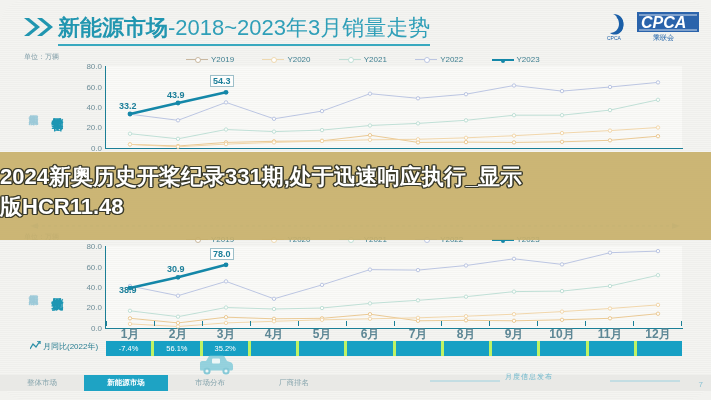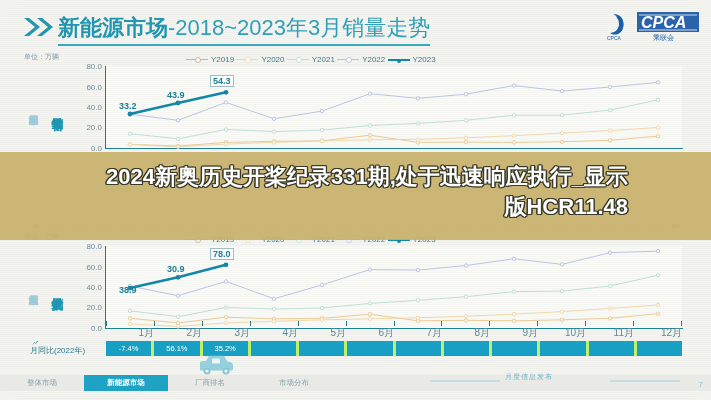--- a/index.html
+++ b/index.html
@@ -28,59 +28,59 @@
   .unit{position:absolute;left:24px;top:0px;font-size:7px;color:#7c9aa5;white-space:nowrap;}
   .vlabA{position:absolute;left:28px;top:14px;width:13px;font-size:10px;line-height:11px;
     color:#9cc9d8;text-align:center;letter-spacing:0;}
   .vlabB{position:absolute;left:50px;top:16px;width:14px;font-size:12px;line-height:13.5px;
     font-weight:bold;color:#1e96b3;text-align:center;}
   .yticks{position:absolute;left:66px;top:10px;width:38px;height:90px;}
   .ytick{position:absolute;right:2px;font-size:8px;color:#6f8e99;}
   .axis-y{position:absolute;left:105px;top:14px;width:1px;height:83px;background:#1b7f96;}
   .axis-x{position:absolute;left:105px;top:96px;width:578px;height:1px;background:#1b7f96;}
   .legend{position:absolute;left:186px;top:3px;font-size:8px;color:#3f7f90;}
-  .lg{display:inline-block;white-space:nowrap;}
+  .lg{display:inline-block;margin-right:26px;white-space:nowrap;}
   .lgline{display:inline-block;width:22px;height:1px;vertical-align:middle;margin-right:3px;position:relative;}
   .lgline.dash{height:0;border-top:2px solid #1487a8;}
   .lgdot{position:absolute;left:9px;top:-2px;width:4px;height:4px;border-radius:50%;background:#fff;}
   .lgdot.solid{background:#1487a8;border:none;}
   svg.plot{position:absolute;left:0;top:0;width:711px;height:112px;overflow:visible;}
   .dlabel{position:absolute;font-size:9px;font-weight:bold;color:#1b7e99;white-space:nowrap;}
   .dbox{border:1px solid #9dbfc9;padding:0px 2px;background:rgba(255,255,255,.75);}
 
   
   .months{position:absolute;left:106px;top:326px;width:576px;height:13px;display:flex;}
-  .months div{flex:1;text-align:right;font-size:10px;color:#5d8795;}
+  .months div{flex:1;text-align:center;font-size:12px;color:#5d8795;font-weight:bold;}
   .cmpRow{position:absolute;left:106px;top:341px;width:576px;height:15px;display:flex;
       background:#17a0c4;}
   .cmpRow div{flex:1;border-right:3px solid #bef264;font-size:7.5px;color:#fff;
       display:flex;align-items:center;justify-content:center;}
   .cmpRow div:last-child{border-right:none;}
   .cmpLabel{position:absolute;left:30px;top:341px;font-size:8px;color:#2b7f93;white-space:nowrap;
-      display:flex;align-items:flex-start;height:15px;flex-direction:column;}
+      display:flex;align-items:flex-start;height:15px;}
   .tick-row{position:absolute;left:106px;top:321px;width:576px;height:5px;display:flex;}
   .tick-row div{flex:1;border-left:1px solid #1b7f96;}
   .tick-row div:last-child{border-right:1px solid #1b7f96;}
 
   .carIcon{position:absolute;left:196px;top:352px;width:40px;height:24px;opacity:.55;}
   .arrowRow{position:absolute;left:30px;top:222px;width:650px;height:8px;}
 
   
   .tabs{position:absolute;left:0;top:375px;width:711px;height:16px;display:flex;
      background:#e9e9e6;align-items:stretch;}
   .tab{width:84px;font-size:7.5px;color:#88a6ae;display:flex;align-items:center;justify-content:center;}
   .tab.active{background:#1ea3c4;color:#fff;font-weight:bold;}
   .footLine{position:absolute;left:430px;top:376px;width:250px;height:10px;}
   .footText{position:absolute;left:505px;top:372px;font-size:7px;color:#6fb8cc;letter-spacing:1px;}
   .pageNo{position:absolute;right:8px;top:380px;font-size:8px;color:#8cc3d4;}
 
   
   .overlay{position:absolute;left:0;top:152px;width:711px;height:88px;
      background:#c8b06a;opacity:.92;}
-  .overText{position:absolute;left:0;top:162px;width:628px;text-align:right;
+  .overText{position:absolute;left:0;top:162px;width:628px;text-align:left;
      font-size:22px;font-weight:bold;line-height:30px;color:#ffffff;
      -webkit-text-stroke:0px;
      text-shadow:
        1.4px 0 0 #3a3a2a,-1.4px 0 0 #3a3a2a,0 1.4px 0 #3a3a2a,0 -1.4px 0 #3a3a2a,
        1px 1px 0 #3a3a2a,-1px 1px 0 #3a3a2a,1px -1px 0 #3a3a2a,-1px -1px 0 #3a3a2a;
      letter-spacing:0px;}
   .wm{position:absolute;font-size:26px;font-weight:bold;color:rgba(120,150,160,.10);
       transform:rotate(-14deg);pointer-events:none;font-style:italic;}
 </style>
 </head>
@@ -356,22 +356,22 @@
     <rect x="16" y="6.5" width="8" height="5" rx="1" fill="#eafafd"></rect>
     <circle cx="11" cy="19" r="3.6" fill="#2fa8c4"></circle>
       <circle cx="11" cy="19" r="1.6" fill="#eafafd"></circle>
     <circle cx="30" cy="19" r="3.6" fill="#2fa8c4"></circle>
       <circle cx="30" cy="19" r="1.6" fill="#eafafd"></circle>
   </svg>
 
   <div class="tabs">
     <div class="tab">整体市场</div>
     <div class="tab active">新能源市场</div>
+    <div class="tab">市场分布</div>
     <div class="tab">厂商排名</div>
-    <div class="tab">市场分布</div>
   </div>
   <svg class="footLine" viewBox="0 0 250 10">
     <line x1="0" y1="5" x2="70" y2="5" stroke="#9ed2e0" stroke-width="1"></line>
     <line x1="180" y1="5" x2="250" y2="5" stroke="#9ed2e0" stroke-width="1"></line>
   </svg>
   <div class="footText">月度信息发布</div>
   <div class="pageNo">7</div>
 
   <div class="overlay"></div>
   <div class="overText">

